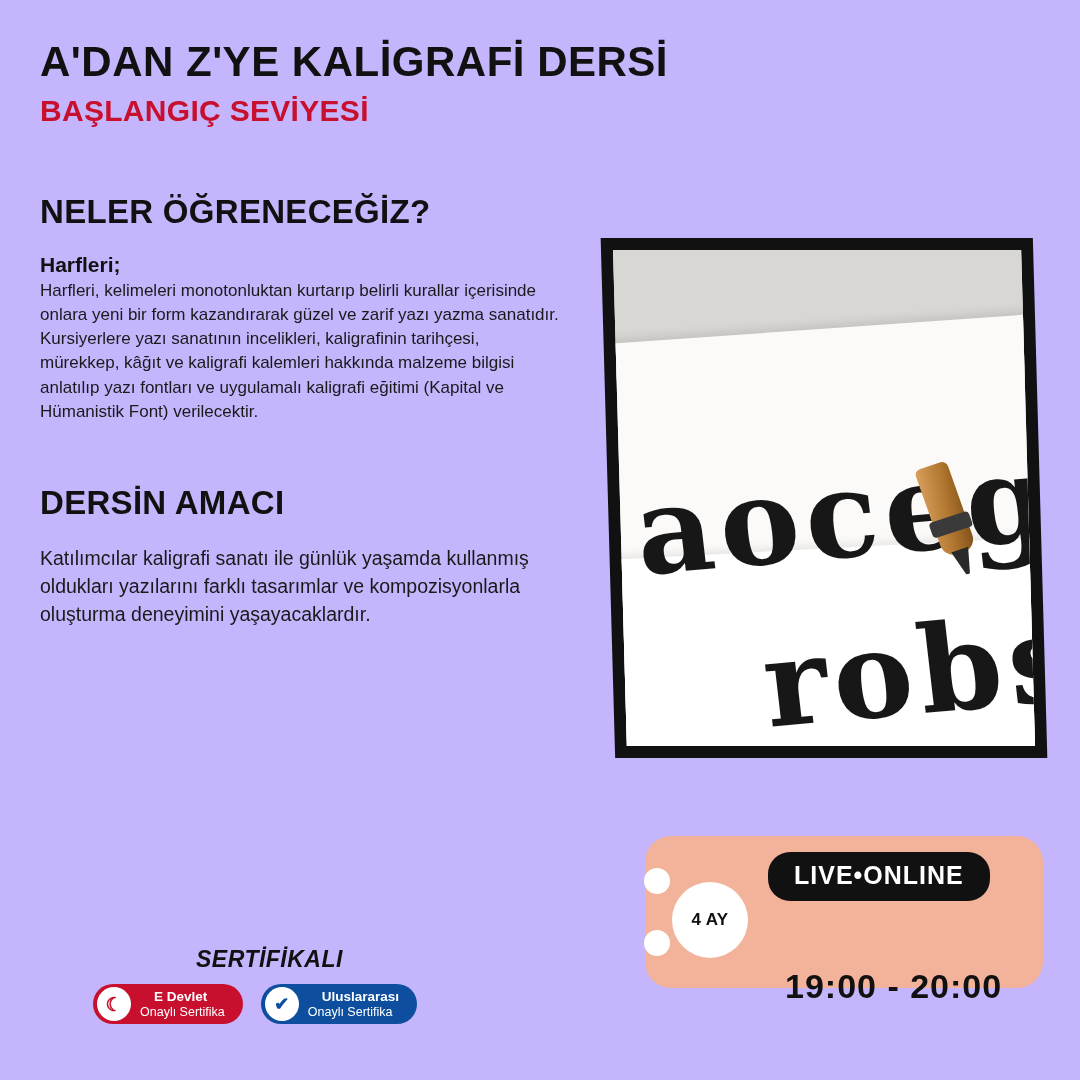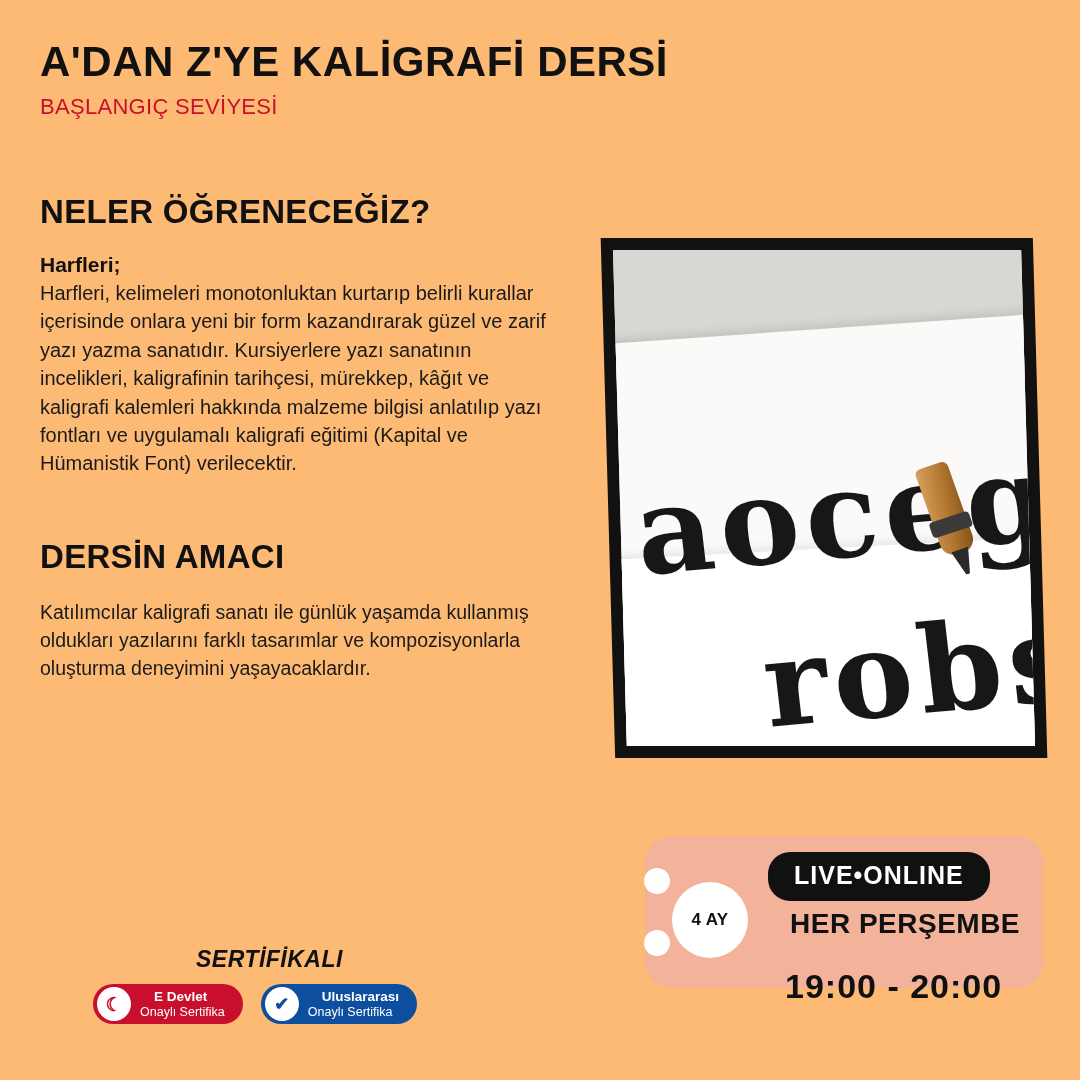--- a/index.html
+++ b/index.html
@@ -12,43 +12,43 @@
     height: 1080px;
     position: relative;
     overflow: hidden;
     font-family: "Liberation Sans", sans-serif;
     color: #111111;
   }
 
   .poster {
     position: absolute;
     inset: 0;
-    background: #fdba74;
+    background: #c4b5fd;
   }
 
   
   .header {
     position: absolute;
     left: 40px;
     top: 40px;
     width: 700px;
   }
   .title {
     font-size: 42px;
     font-weight: 900;
     letter-spacing: 0.5px;
     line-height: 1.05;
     margin: 0;
     color: #111111;
     text-transform: uppercase;
   }
   .subtitle {
     margin: 10px 0 16px 0;
-    font-size: 22px;
-    font-weight: 400;
+    font-size: 30px;
+    font-weight: 700;
     letter-spacing: 0.3px;
     color: #c8102e;
     text-transform: uppercase;
   }
 
   
   .left-col {
     position: absolute;
     left: 40px;
     top: 185px;
@@ -65,21 +65,21 @@
   .section-heading.second {
     margin-top: 60px;
   }
   .lead-word {
     font-size: 21px;
     font-weight: 700;
     color: #111111;
     margin: 0 0 2px 0;
   }
   .body-text {
-    font-size: 20px;
+    font-size: 17px;
     line-height: 1.42;
     color: #1a1a1a;
     margin: 0;
   }
   .body-text.small {
     font-size: 19.5px;
     line-height: 1.45;
   }
 
   
@@ -360,21 +360,20 @@
           <div class="nib-ring"></div>
           <div class="nib-tip"></div>
         </div>
       </div>
     </div>
   </div>
 
   <div class="live-card"></div>
   <div class="months-badge">4 AY</div>
   <div class="live-pill">LIVE•ONLINE</div>
-  <div class="live-day">HER PERŞEMBE</div>
   <div class="live-time">19:00 - 20:00</div>
 
   <div class="cert-title">SERTİFİKALI</div>
   <div class="cert-row">
     <div class="cert-chip red">
       <span class="cert-mark">
           <span class="crescent">☾</span>
         </span>
       <span class="cert-text">
         <span class="t1">E Devlet</span>

